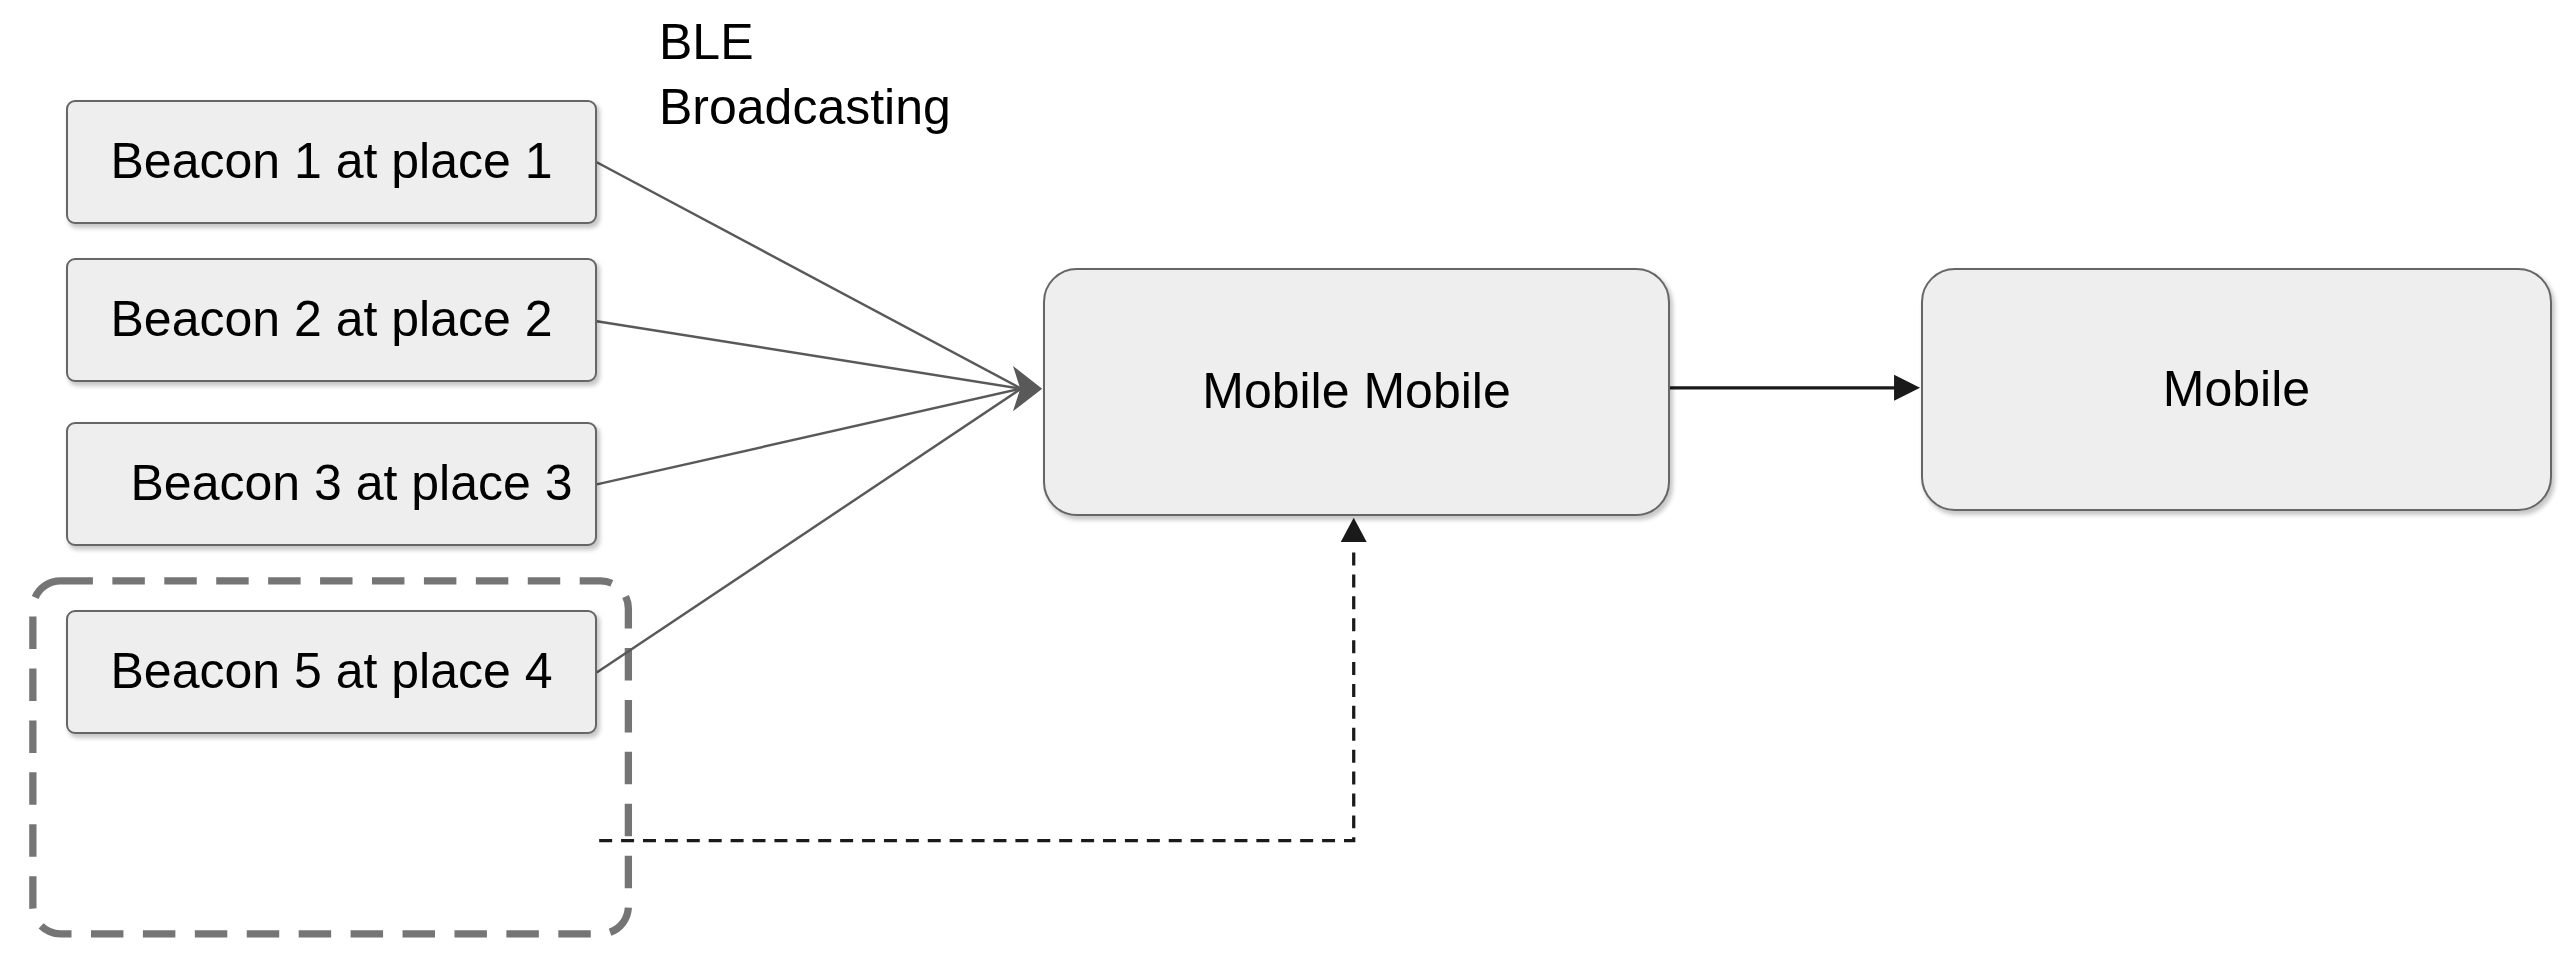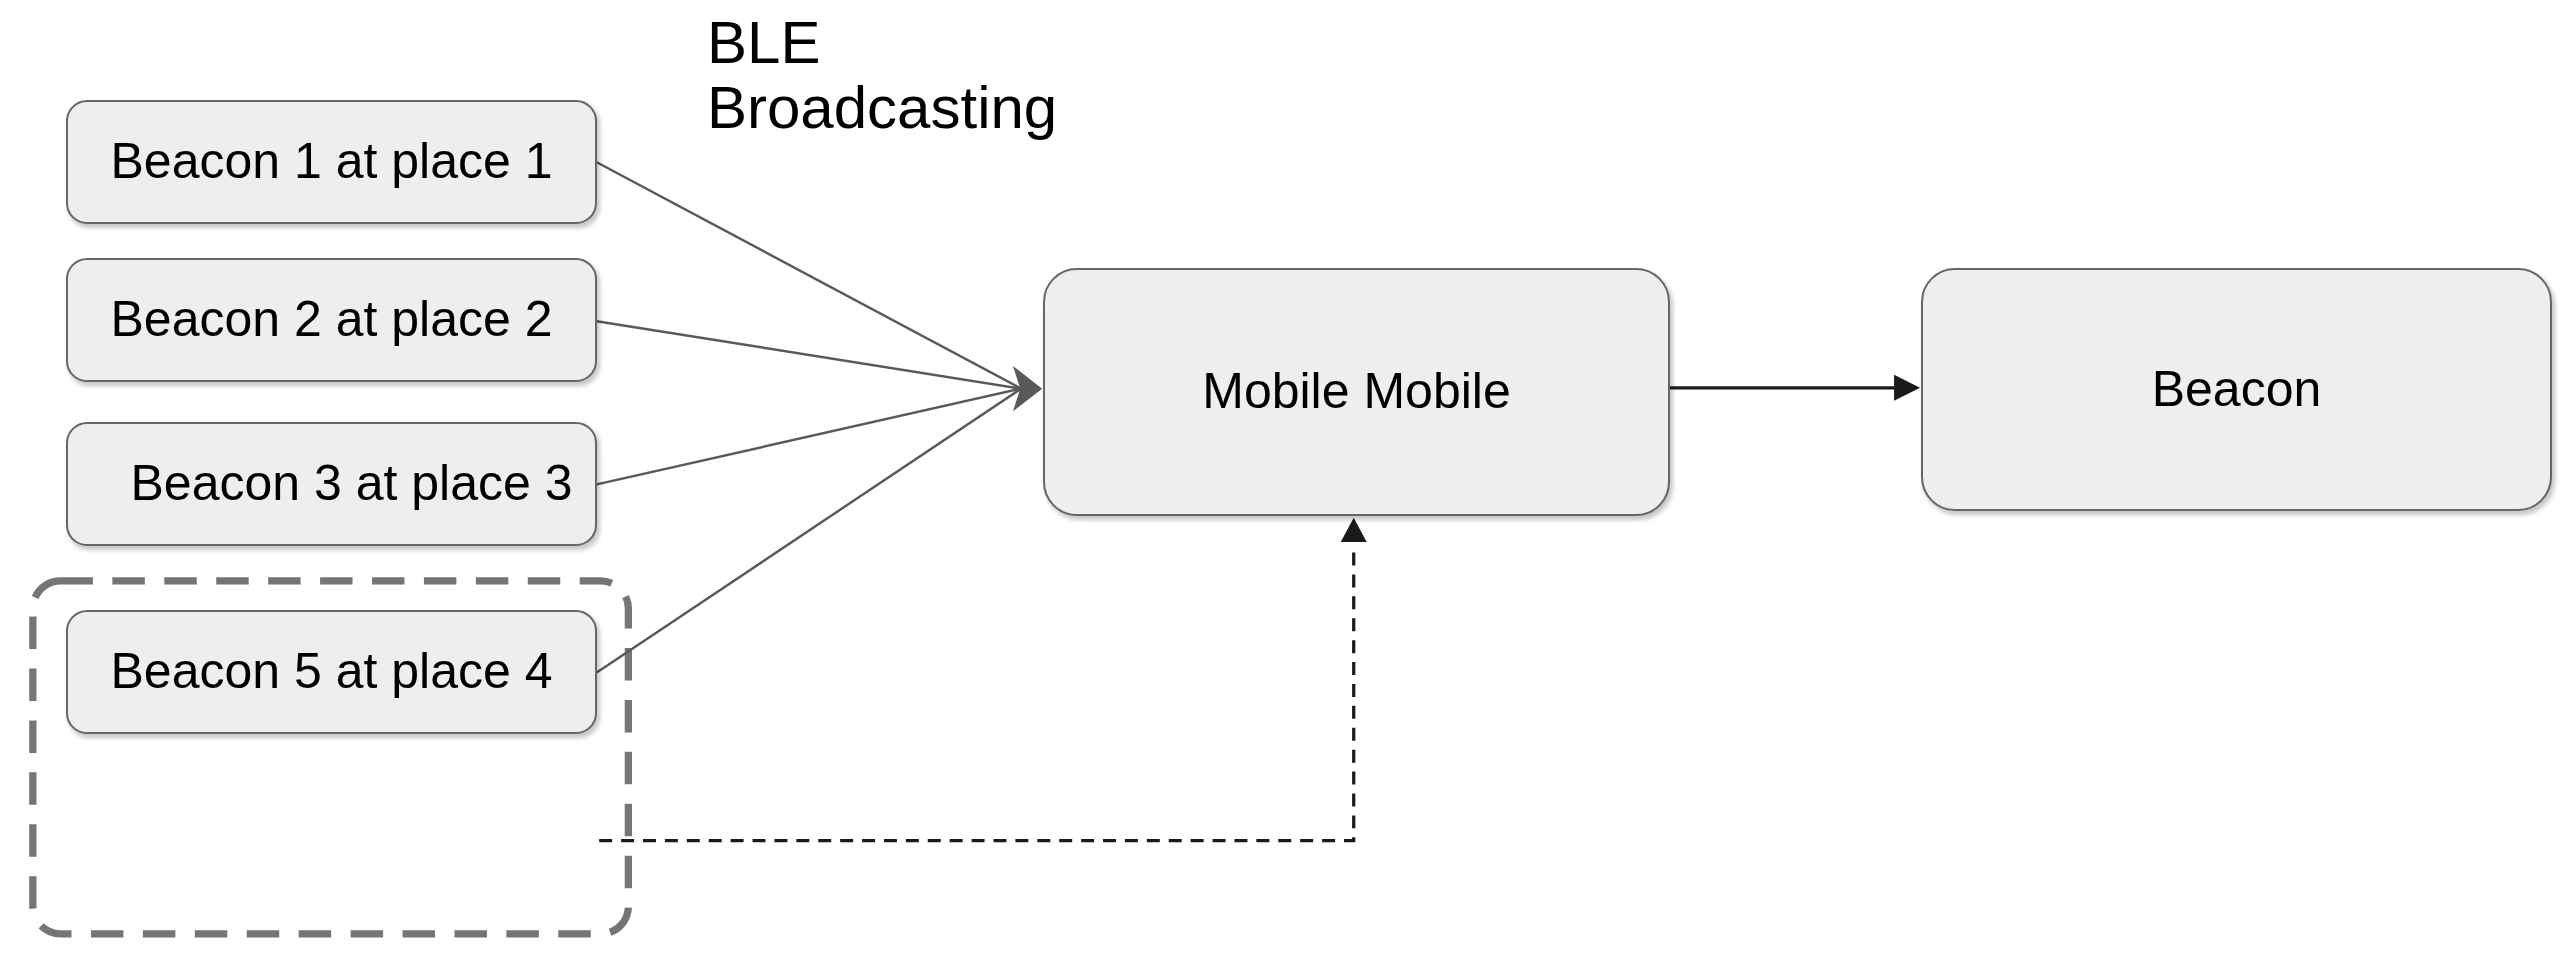--- a/index.html
+++ b/index.html
@@ -38,21 +38,21 @@
     text-align:center;
     color:var(--text);
     font-size:50px;
     line-height:1.15;
     box-shadow:2.4px 3.2px 4px rgba(0,0,0,0.22);
   }
   .beacon{
     left:66px;
     width:531px;
     height:124px;
-    border-radius:21px;
+    border-radius:9px;
   }
   .beacon-1{top:100px;}
   .beacon-2{top:258px;justify-content:center;}
   .beacon-3{top:422px;padding-left:40px;}
   .beacon-4{top:610px;}
   .beacon-5{top:777px;}
   .mobile{
     left:1043px;top:268px;
     width:627px;height:248px;
     border-radius:34px;
@@ -60,24 +60,23 @@
   .server{
     left:1921px;top:268px;
     width:631px;height:243px;
     border-radius:34px;
   }
   .annotation{
     position:absolute;
     left:659px;top:9.7px;
     z-index:2;
     color:var(--text);
-    font-size:60px;
+    font-size:50px;
     line-height:65px;
     white-space:nowrap;
-    margin-left:48px;
   }
 </style>
 </head>
 <body>
 
 <div class="canvas">
 
   <svg class="connector-layer" viewBox="0 0 3174 1182" xmlns="http://www.w3.org/2000/svg">
 
     <rect x="40" y="716" width="734" height="435" rx="34" fill="none" stroke="var(--group-border)" stroke-width="9" stroke-dasharray="40 24"></rect>
@@ -111,17 +110,17 @@
   </div>
   <div class="node beacon beacon-4">
     <span>Beacon 5 at place 4</span>
   </div>
 
   <div class="node mobile">
     <span>Mobile Mobile</span>
   </div>
 
   <div class="node server">
-    <span>Beacon</span>
+    <span>Mobile</span>
   </div>
 
 </div>
 
 
 </body></html>

